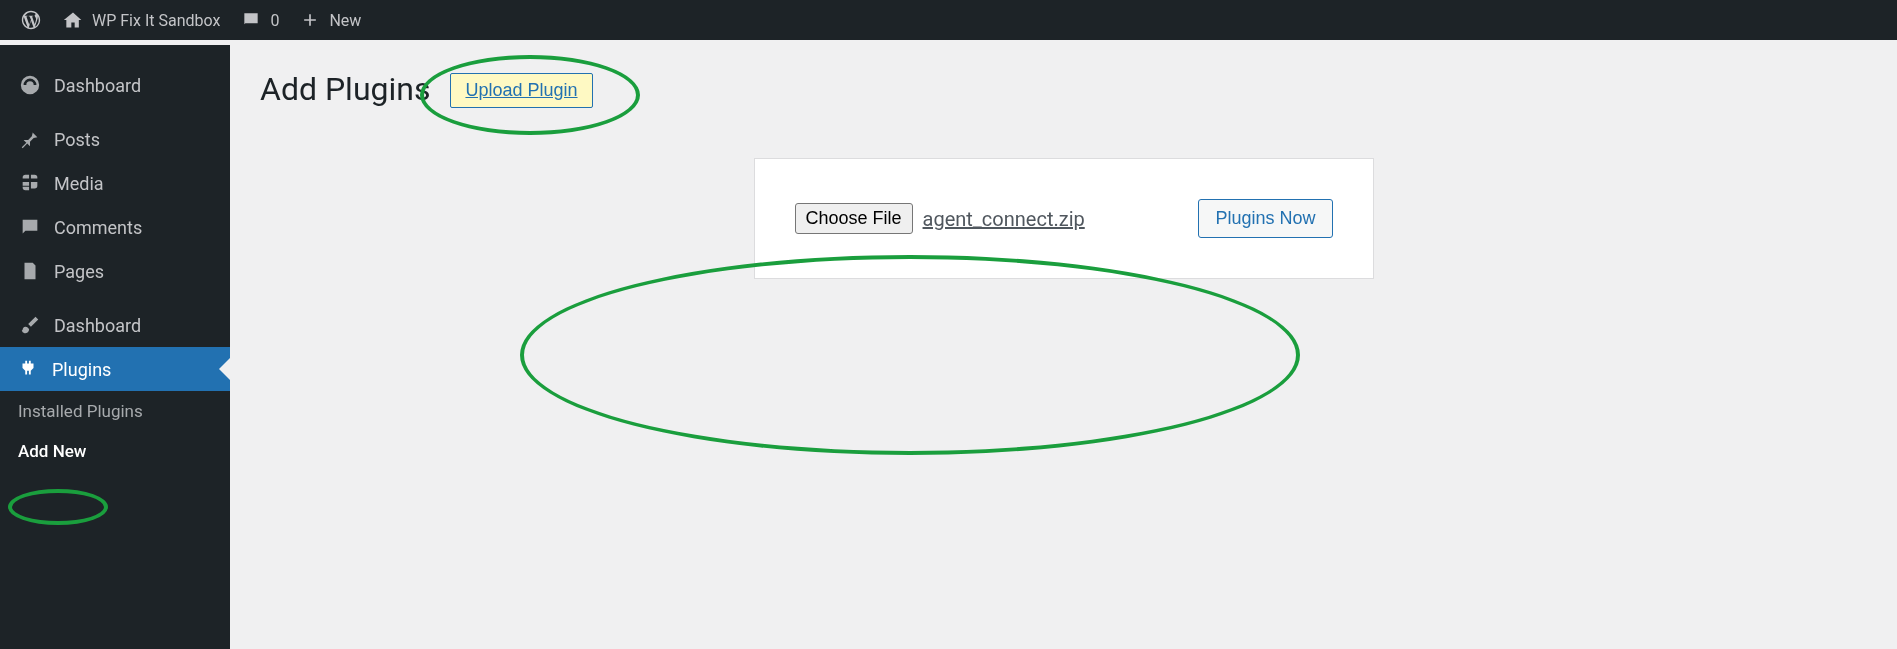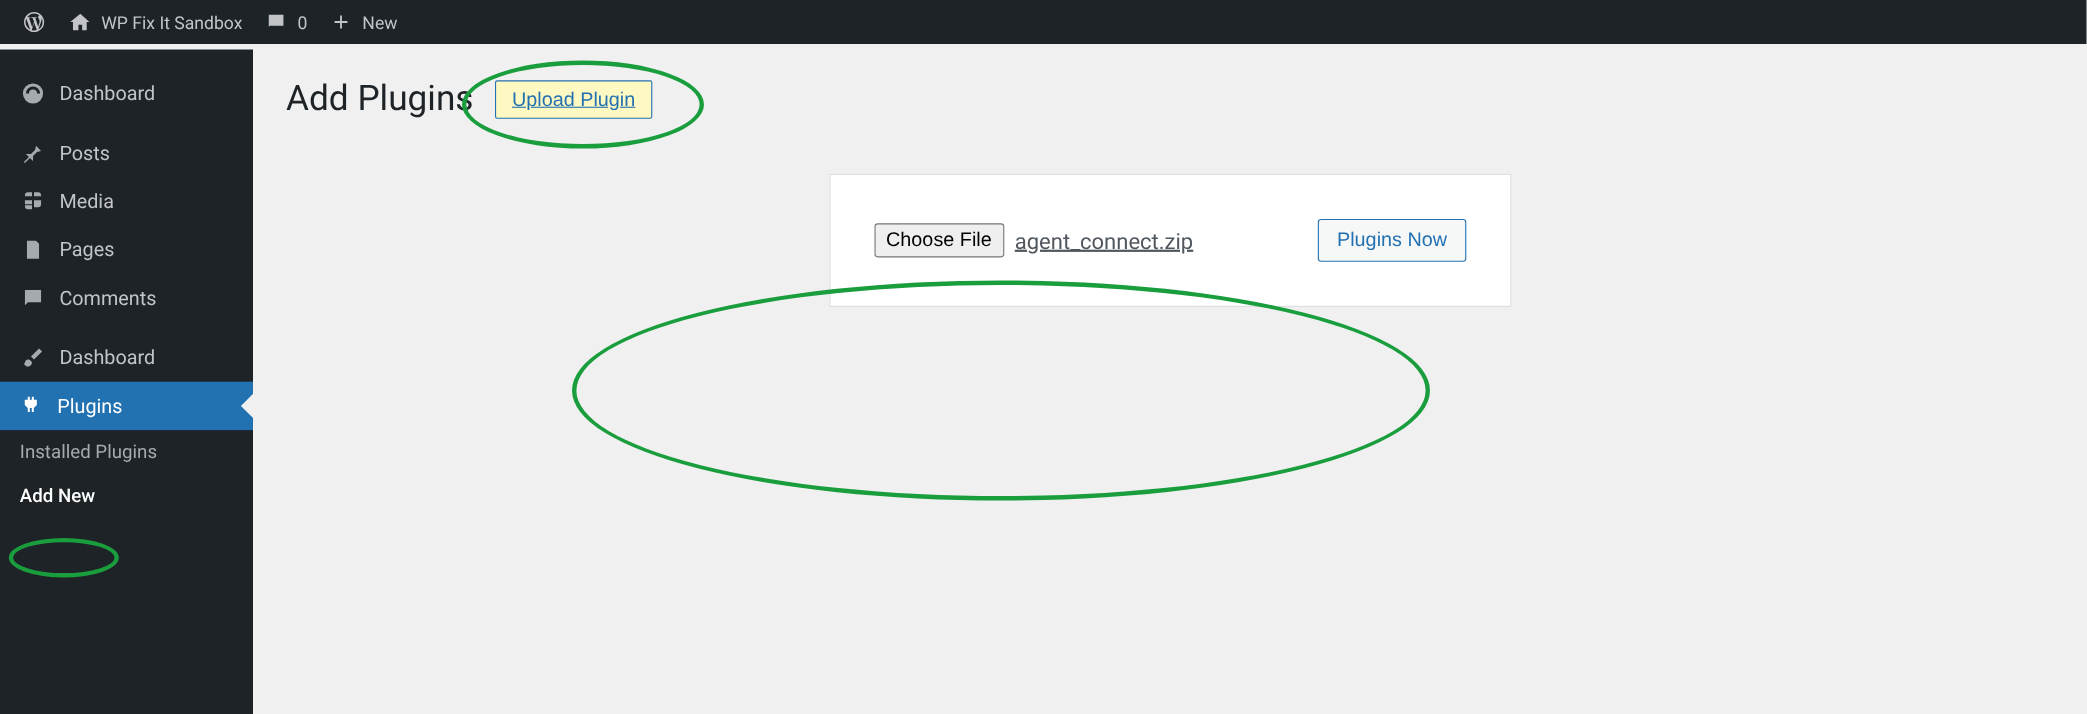--- a/index.html
+++ b/index.html
@@ -288,33 +288,33 @@
       <svg viewBox="0 0 24 24" width="22" height="22" fill="#a7aaad">
           <path d="M4 6a3 3 0 013-3h4v4H4V6zm0 5h7v4H4v-4zm9-8h4a3 3 0 013 3v1h-7V3zm7 8v4a3 3 0 01-3 3h-4v-7h7zM4 17a3 3 0 003 3h4v-4H4v1z"></path>
         </svg>
     </span>
     <span>Media</span>
   </div>
 
   <div class="sidebar-item">
     <span class="sidebar-icon">
       <svg viewBox="0 0 24 24" width="22" height="22" fill="#a7aaad">
+          <path d="M4 4h16v12H7l-3 3V4z"></path>
+        </svg>
+    </span>
+    <span>Comments</span>
+  </div>
+
+  <div class="sidebar-item">
+    <span class="sidebar-icon">
+      <svg viewBox="0 0 24 24" width="22" height="22" fill="#a7aaad">
           <path d="M6 3h9l3 3v15H6V3zm3 5h6v1H9V8zm0 3h6v1H9v-1zm0 3h6v1H9v-1z"></path>
         </svg>
     </span>
     <span>Pages</span>
-  </div>
-
-  <div class="sidebar-item">
-    <span class="sidebar-icon">
-      <svg viewBox="0 0 24 24" width="22" height="22" fill="#a7aaad">
-          <path d="M4 4h16v12H7l-3 3V4z"></path>
-        </svg>
-    </span>
-    <span>Comments</span>
   </div>
 
   <div class="sidebar-item spaced">
     <span class="sidebar-icon">
       <svg viewBox="0 0 24 24" width="22" height="22" fill="#a7aaad">
           <path d="M18 3l3 3-8 8-3-3 8-8zM7 14c-2 0-3 2-3 3s-1 1-1 1 1 3 4 3 4-3 4-4-2-3-4-3z"></path>
         </svg>
     </span>
     <span>Dashboard</span>
   </div>

